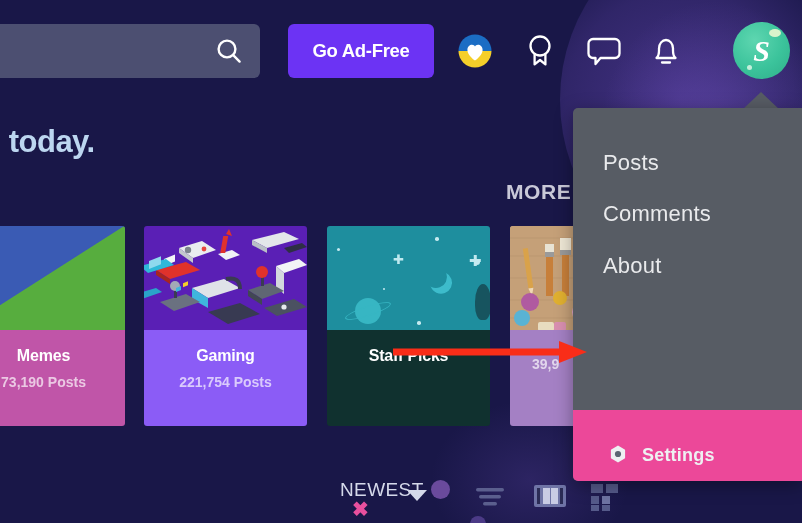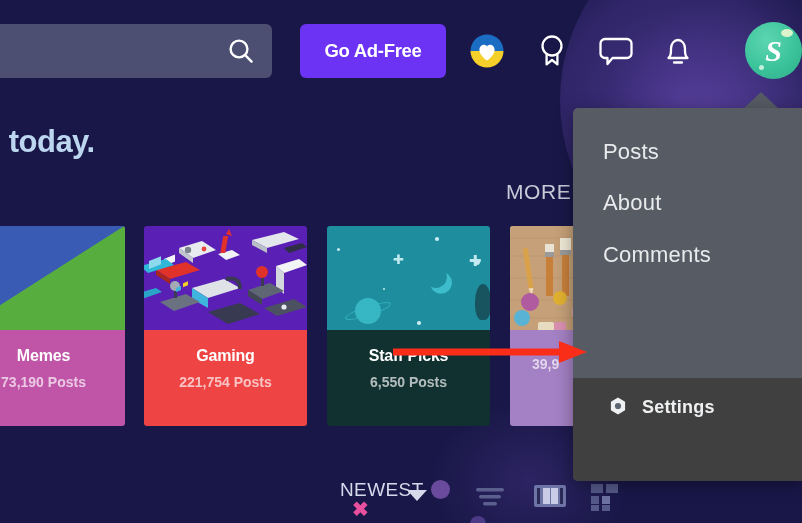--- a/index.html
+++ b/index.html
@@ -34,21 +34,21 @@
   }
   .glow-c {
     width: 200px; height: 160px;
     left: 430px; top: 400px;
     background: radial-gradient(ellipse at 50% 50%, rgba(90,66,160,0.30) 0%, rgba(90,66,160,0.0) 70%);
   }
 
   
   .topbar {
     position: absolute;
-    left: 16px; top: 0;
+    left: 4px; top: 0;
     width: 715px; height: 98px;
   }
   .search-wrap {
     position: absolute;
     left: -60px; top: 24px;
     width: 316px; height: 54px;
     background: #4c4f71;
     border-radius: 6px;
     display: flex;
     align-items: center;
@@ -140,21 +140,21 @@
     letter-spacing: -0.5px;
     white-space: nowrap;
     font-family: "Liberation Sans", sans-serif;
   }
 
   .more-label {
     position: absolute;
     left: 506px; top: 180px;
     color: #c9c9d8;
     font-size: 21px;
-    font-weight: normal;
+    font-weight: bold;
     letter-spacing: 0.6px;
     white-space: nowrap;
   }
 
   
   .card {
     position: absolute;
     top: 226px;
     width: 163px; height: 200px;
     border-radius: 3px;
@@ -307,27 +307,27 @@
     height: 51.5px;
     display: flex;
     align-items: center;
     padding-left: 30px;
     color: #e9eaec;
     font-size: 22px;
     letter-spacing: 0.2px;
     cursor: pointer;
     font-weight: normal;
   }
-  .menu-top { padding-top: 18px; }
+  .menu-top { padding-top: 29px; }
   .menu-foot {
     position: absolute;
     left: 0; bottom: 0;
-    width: 100%; height: 103px;
-    background: #404040;
-    padding-top: 8px;
+    width: 100%; height: 71px;
+    background: #ec4899;
+    padding-top: 24px;
   }
   .menu-foot .menu-item {
     height: 42px;
     font-size: 18px;
     font-weight: bold;
     padding-left: 34px;
     color: #eef0f2;
   }
   .menu-foot .mi-icon {
     width: 26px;
@@ -471,21 +471,21 @@
 
           <polygon points="64,86 96,77 116,88 84,98" fill="#383a52"></polygon>
 
           <polygon points="120,82 150,73 163,81 133,90" fill="#4b5161"></polygon>
           <circle cx="140" cy="81" r="2.6" fill="#e7eaee"></circle>
 
           <polygon points="-8,68 12,62 18,66 -2,73" fill="#2aa4c9"></polygon>
         </g>
       </svg>
     </div>
-    <div class="card-foot" style="background:#ef4444;">
+    <div class="card-foot" style="background:#8b5cf6;">
       <div class="card-title">Gaming</div>
       <div class="card-count">221,754 Posts</div>
     </div>
   </div>
 
   <div class="card" id="card-2">
     <div class="card-art art-space">
       <div class="star" style="left:10px;top:22px;width:3px;height:3px;"></div>
       <div class="star" style="left:108px;top:11px;width:3.5px;height:3.5px;"></div>
       <div class="star" style="left:90px;top:95px;width:3.5px;height:3.5px;"></div>
@@ -493,21 +493,20 @@
       <div class="sparkle" style="left:66px;top:27px;">✚</div>
       <div class="sparkle" style="left:142px;top:27px;font-size:15px;">✚</div>
       <div class="star" style="left:147px;top:33px;width:6px;height:6px;"></div>
       <div class="planet" style="left:28px;top:72px;"></div>
       <div class="ring" style="left:17px;top:80px;"></div>
       <div class="moon" style="left:98px;top:40px;"></div>
       <div style="position:absolute;left:148px;top:58px;width:16px;height:36px;border-radius:50% 50% 40% 40%;background:#17545f;"></div>
     </div>
     <div class="card-foot" style="background:#10312f;">
       <div class="card-title">Staff Picks</div>
-      <div class="card-count">6,550 Posts</div>
     </div>
   </div>
 
   <div class="card" id="card-3">
     <div class="card-art art-craft">
       <svg width="163" height="104" viewBox="0 0 163 104">
         <rect width="163" height="104" fill="#c5a078"></rect>
         <g opacity="0.5" stroke="#b08f68" stroke-width="1">
           <line x1="0" y1="12" x2="163" y2="12"></line>
           <line x1="0" y1="30" x2="163" y2="30"></line>
@@ -599,24 +598,24 @@
     </svg>
   </button>
 
   <div class="menu-arrow"></div>
   <div class="menu">
     <div class="menu-top">
       <div class="menu-item">
         <span>Posts</span>
       </div>
       <div class="menu-item">
-        <span>About</span>
+        <span>Comments</span>
       </div>
       <div class="menu-item">
-        <span>Comments</span>
+        <span>About</span>
       </div>
     </div>
 
     <div class="menu-foot">
       <div class="menu-item">
         <span class="mi-icon">
           <svg width="22" height="22" viewBox="0 0 22 22">
             <polygon points="11,1.6 18.1,5.8 18.1,14.2 11,18.4 3.9,14.2 3.9,5.8" fill="#eef0f2"></polygon>
             <circle cx="11" cy="10" r="3.1" fill="#5c6572"></circle>
           </svg>

